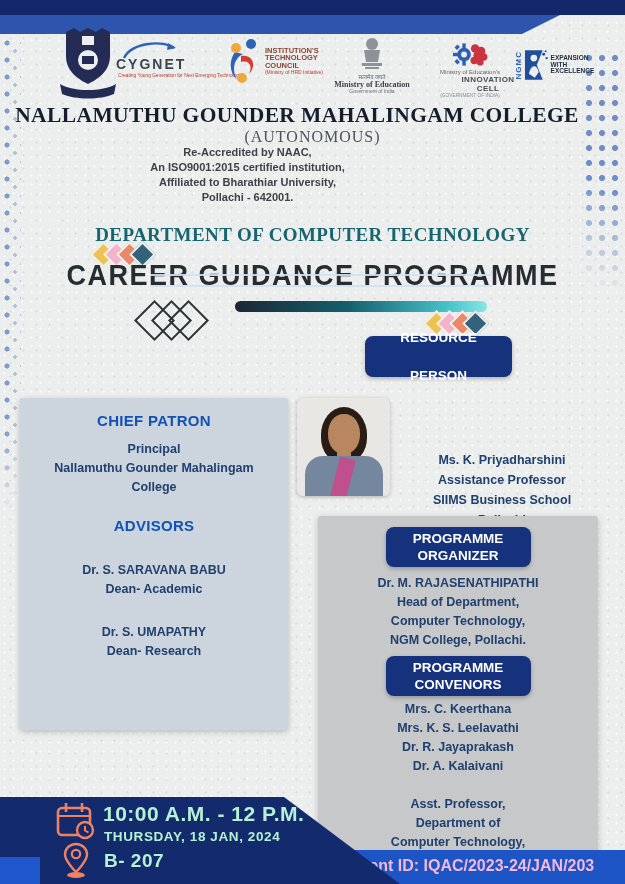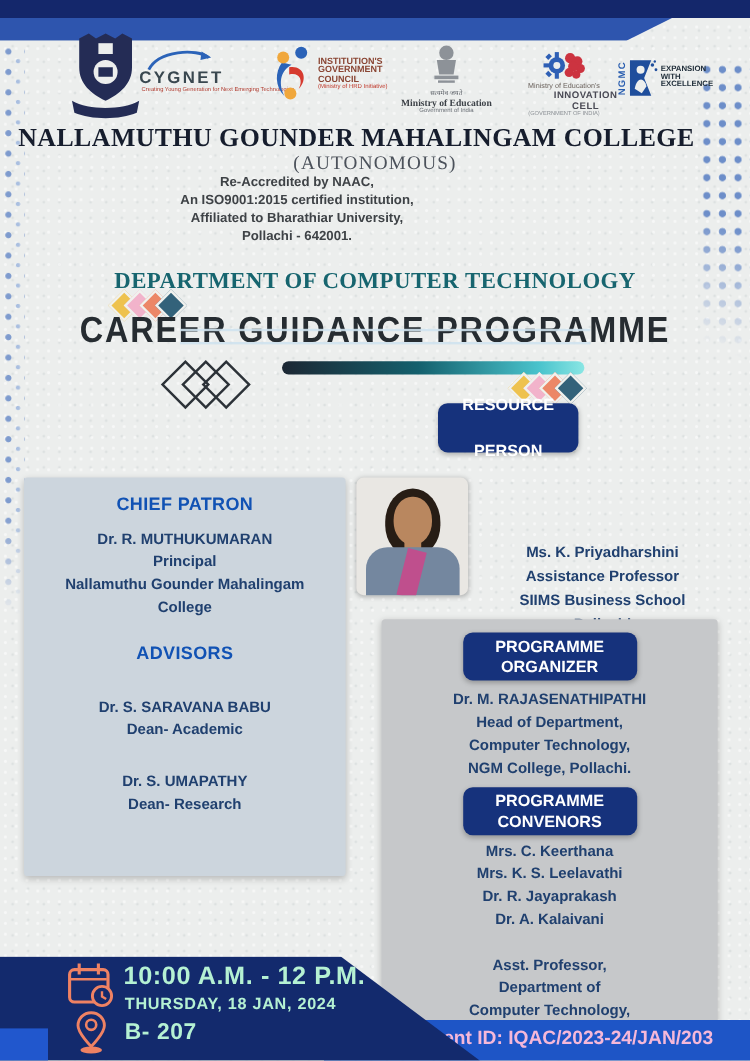--- a/index.html
+++ b/index.html
@@ -119,21 +119,21 @@
   <div class="abs logo" style="left:226px;top:32px;width:98px;height:58px;">
     <svg width="34" height="46" viewBox="0 0 34 46">
       <circle cx="24" cy="6" r="5" fill="#2b63b8"></circle>
       <path d="M8 14 C2 22 2 34 10 42 C4 30 8 20 16 16 Z" fill="#2b63b8"></path>
       <circle cx="9" cy="10" r="5" fill="#f0a73c"></circle>
       <path d="M14 18 C26 16 30 28 22 36 C26 28 22 22 14 24 Z" fill="#d63a2f"></path>
       <circle cx="15" cy="40" r="5" fill="#f0a73c"></circle>
     </svg>
     <div class="logo-text" style="margin-left:4px;">
       <div style="font-weight:800;font-size:7.5px;color:#8a4533;">INSTITUTION'S</div>
-      <div style="font-weight:800;font-size:7.5px;color:#8a4533;">GOVERNMENT</div>
+      <div style="font-weight:800;font-size:7.5px;color:#8a4533;">TECHNOLOGY</div>
       <div style="font-weight:800;font-size:7.5px;color:#8a4533;">COUNCIL</div>
       <div style="font-size:5px;color:#c0392b;">(Ministry of HRD Initiative)</div>
     </div>
   </div>
 
   <div class="abs ctr" style="left:330px;top:36px;width:84px;height:64px;">
     <svg width="26" height="34" viewBox="0 0 26 34">
       <circle cx="13" cy="8" r="6" fill="#8d9298"></circle>
       <path d="M5 14 h16 l-2 12 h-12 z" fill="#8d9298"></path>
       <rect x="3" y="27" width="20" height="3" fill="#8d9298"></rect>
@@ -217,21 +217,21 @@
     <span class="dia-outline"></span>
   </div>
 
   <div class="abs dchain" style="left:430px;top:314px;">
     <span class="dia" style="background:#eec24e;"></span>
     <span class="dia" style="background:#f2b3cb;"></span>
     <span class="dia" style="background:#ec8767;"></span>
     <span class="dia" style="background:#33627a;"></span>
   </div>
 
-  <div class="abs badge" style="left:365px;top:336px;width:117px;height:41px;gap:21px;">
+  <div class="abs badge" style="left:365px;top:336px;width:147px;height:41px;gap:21px;">
     <span>RESOURCE</span>
     <span>PERSON</span>
   </div>
 
   <div class="abs photo">
     <div class="ph-hair"></div>
     <div class="ph-face"></div>
     <div class="ph-neck"></div>
     <div class="ph-body"></div>
     <div class="ph-saree"></div>
@@ -240,21 +240,20 @@
   <div class="abs ctr" style="left:398px;top:414px;width:208px;margin-top:36px;">
     <div class="rp-line">Ms. K. Priyadharshini</div>
     <div class="rp-line">Assistance Professor</div>
     <div class="rp-line">SIIMS Business School</div>
     <div class="rp-line">Pollachi</div>
   </div>
 
   <div class="abs panel panel-left ctr" style="padding-top:14px;box-sizing:border-box;">
     <div class="phead">CHIEF PATRON</div>
     <div style="height:11px;"></div>
-    <div class="pline">Dr. R. MUTHUKUMARAN</div>
     <div class="pline">Principal</div>
     <div class="pline">Nallamuthu Gounder Mahalingam</div>
     <div class="pline">College</div>
     <div style="height:20px;"></div>
     <div class="phead">ADVISORS</div>
     <div style="height:27px;"></div>
     <div class="pline">Dr. S. SARAVANA BABU</div>
     <div class="pline">Dean- Academic</div>
     <div style="height:24px;"></div>
     <div class="pline">Dr. S. UMAPATHY</div>

